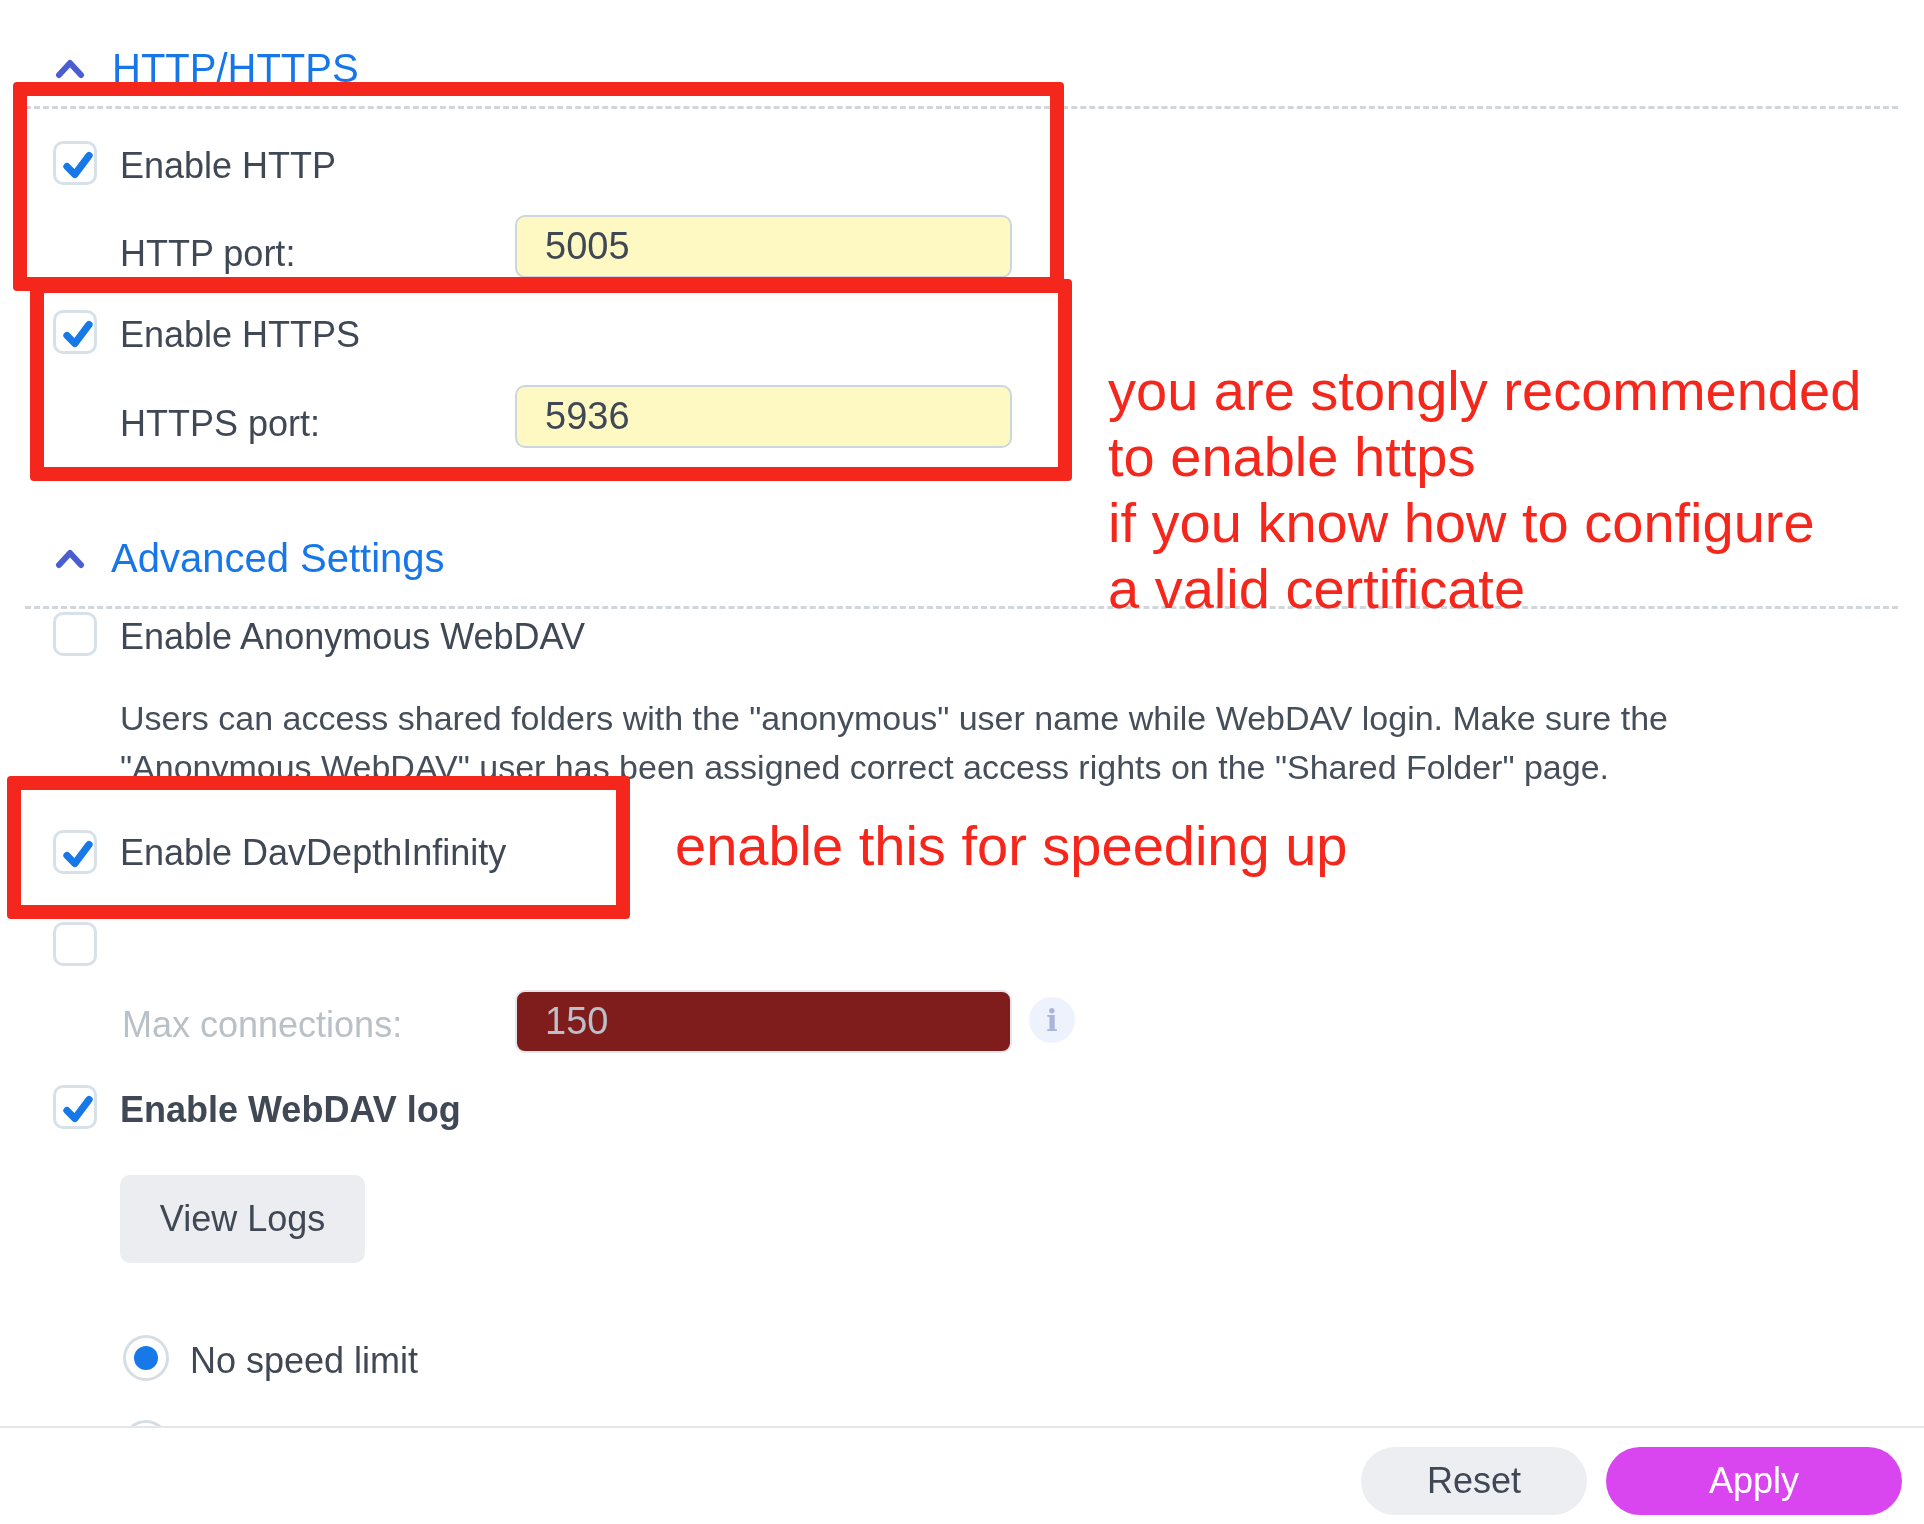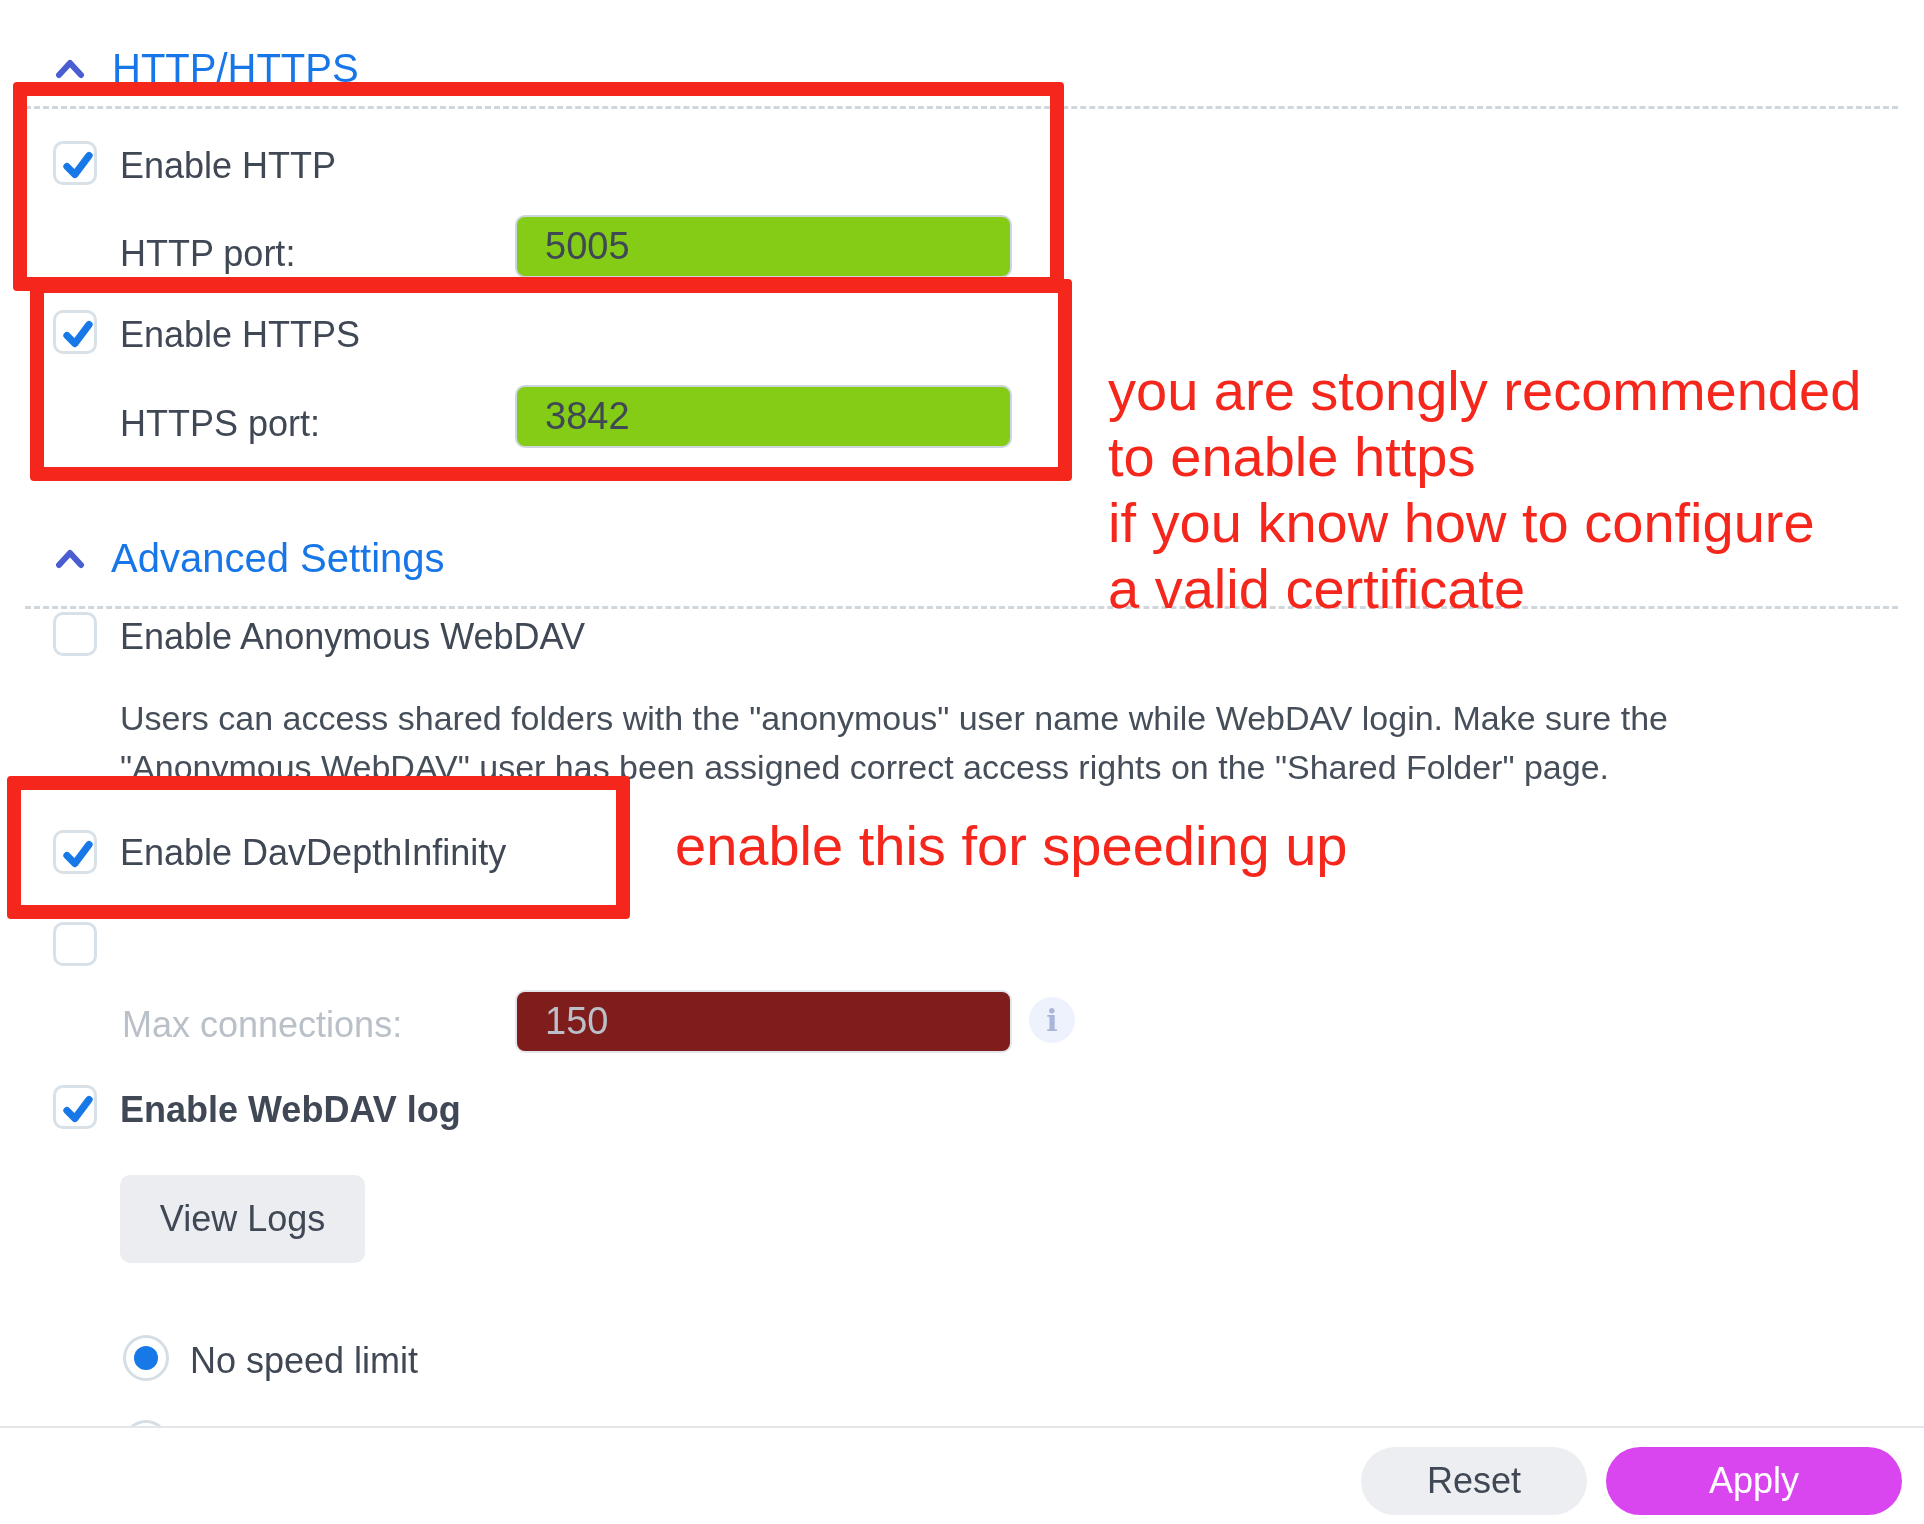--- a/index.html
+++ b/index.html
@@ -18,21 +18,21 @@
   .cb svg{position:absolute;left:3px;top:2px;display:none;}
   .cb.on svg{display:block;}
   
   .radio{width:46px;height:46px;box-sizing:border-box;border-radius:50%;
          background:#fff;border:3px solid #d6dee5;}
   .radio .dot{position:absolute;left:8px;top:8px;width:24px;height:24px;
               border-radius:50%;background:#1779e8;display:none;}
   .radio.on .dot{display:block;}
   
   .field{box-sizing:border-box;border:2px solid #cdd6de;border-radius:10px;
-         background:#84cc16;font-size:38px;color:#3f4854;display:flex;
+         background:#fef9c3;font-size:38px;color:#3f4854;display:flex;
          align-items:center;padding-left:28px;}
   .field.disabled{background:#7f1d1d;border-color:#e3e7eb;color:#b9c0c8;}
   
   .btn-flat{box-sizing:border-box;background:#ebedf1;border-radius:10px;
             font-size:36px;color:#3f4854;display:flex;align-items:center;
             justify-content:center;cursor:pointer;}
   .pill{box-sizing:border-box;border-radius:36px;font-size:36px;display:flex;
         align-items:center;justify-content:center;cursor:pointer;}
   .pill.reset{background:#eceef1;color:#3f4854;}
   .pill.apply{background:#d946ef;color:#ffffff;}
@@ -77,21 +77,21 @@
 
   <div class="abs cb on" style="left:53px;top:310px;">
     <svg width="38" height="38" viewBox="0 0 24 24">
         <polyline points="5,13 10,18 19,6" fill="none" stroke="#1779e8" stroke-width="4.5" stroke-linecap="round" stroke-linejoin="round"></polyline>
       </svg>
   </div>
   <div class="abs lbl" style="left:120px;top:314px;">Enable HTTPS</div>
 
   <div class="abs lbl" style="left:120px;top:403px;">HTTPS port:</div>
   <div class="abs field" style="left:515px;top:385px;width:497px;height:63px;">
-    <span>3842</span>
+    <span>5936</span>
   </div>
 
   <div class="abs" style="left:55px;top:548px;width:30px;height:24px;">
     <svg width="30" height="24" viewBox="0 0 30 24">
         <polyline points="4,17 15,5 26,17" fill="none" stroke="#4a5ed2" stroke-width="6" stroke-linecap="round" stroke-linejoin="round"></polyline>
       </svg>
   </div>
   <div class="abs section-title" style="left:111px;top:536px;">Advanced Settings</div>
 
   <div class="abs dotline" style="left:25px;top:606px;width:1873px;"></div>

